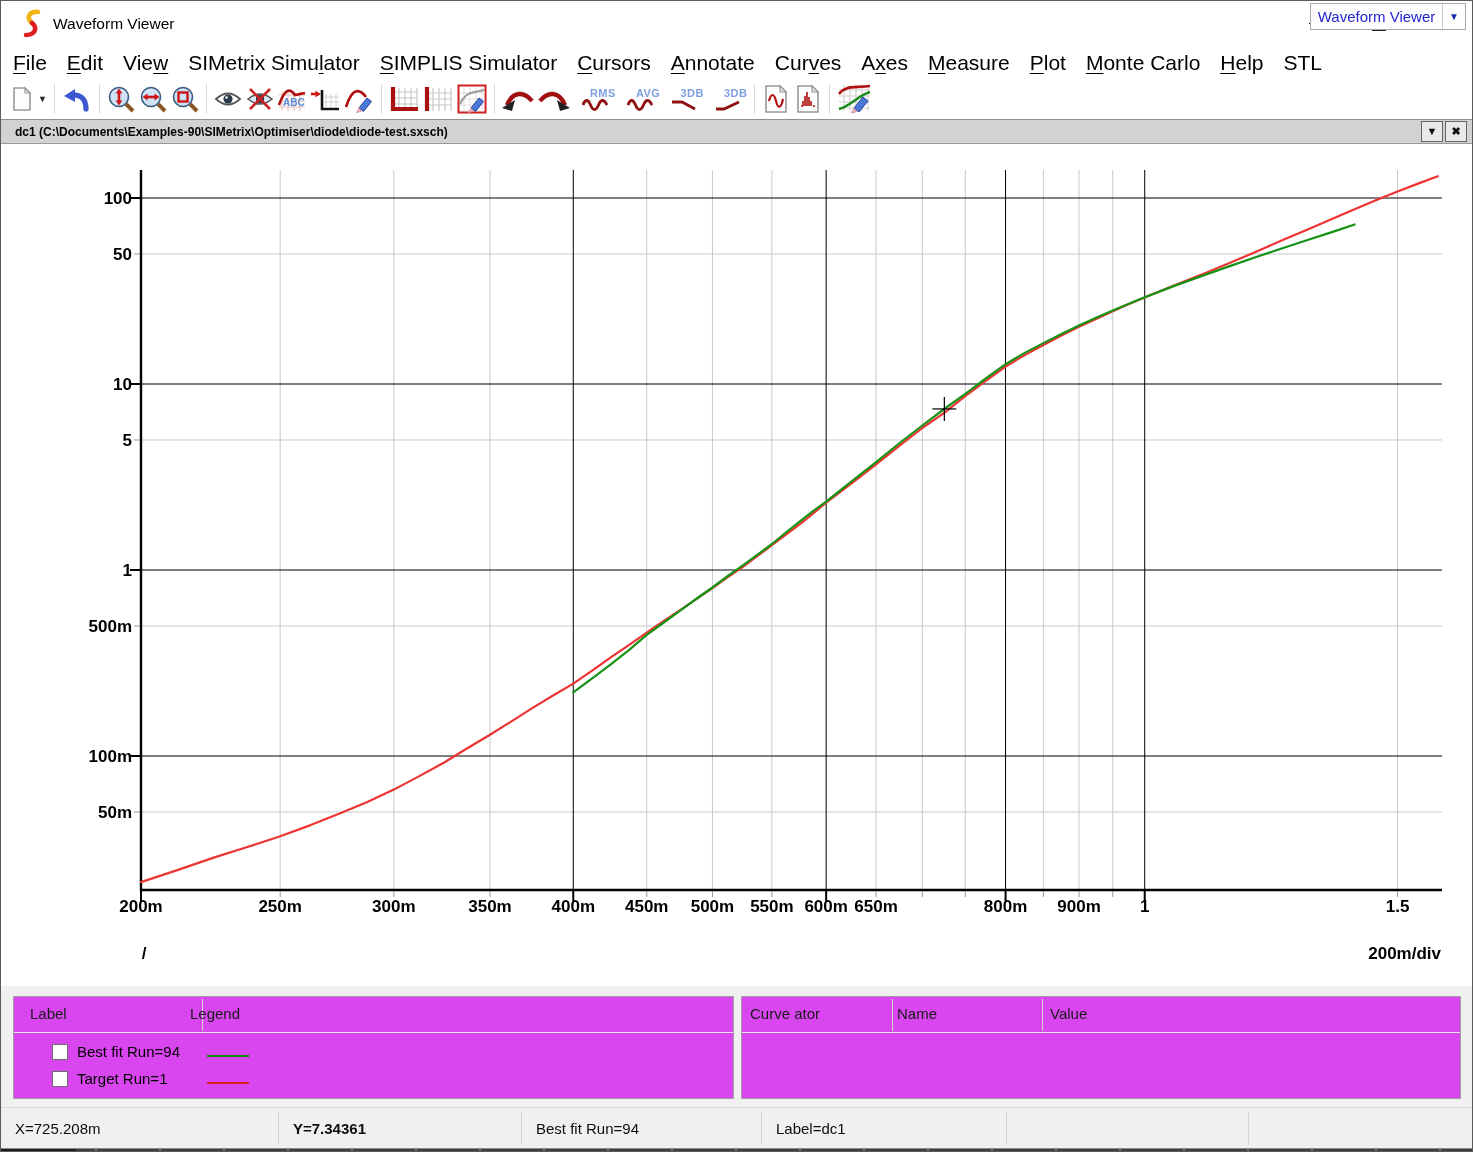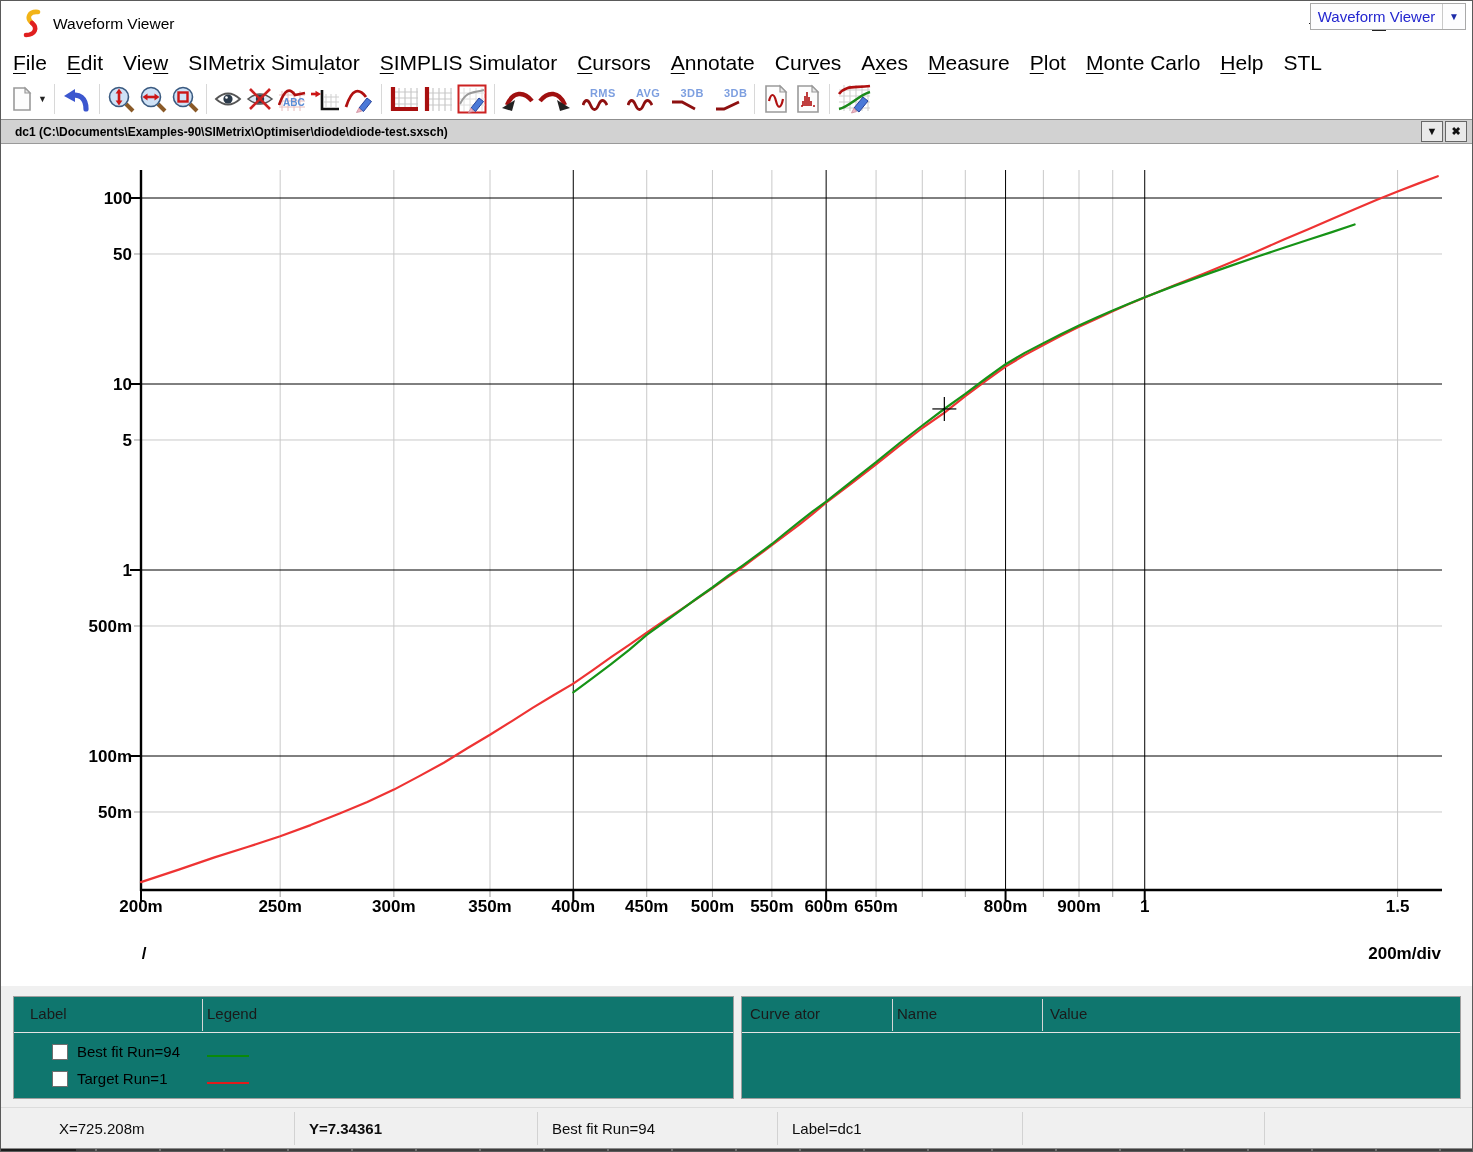--- a/index.html
+++ b/index.html
@@ -37,21 +37,21 @@
   
   .tabbar{position:absolute;left:0;top:118px;width:100%;height:25px;background:#d2d2d2;border-top:1px solid #8f8f8f;border-bottom:1px solid #9a9a9a;display:flex;align-items:center;}
   .tab-title{margin-left:14px;font-size:12px;font-weight:bold;color:#000;white-space:nowrap;}
   .tab-buttons{position:absolute;right:5px;top:1px;display:flex;gap:2px;}
   .tab-sq-btn{width:22px;height:21px;background:#e9e9e9;border:1px solid #666;display:flex;align-items:center;justify-content:center;font-size:11px;font-weight:bold;color:#111;line-height:1;}
   
   .graph-area{position:absolute;left:0;top:143px;width:1473px;height:842px;background:#fff;}
   .graph-area svg text{font-family:"Liberation Sans",sans-serif;font-weight:600;font-size:17px;fill:#000;}
   
   .bottom-region{position:absolute;left:0;top:985px;width:100%;height:121px;background:#f0f0f0;}
-  .panel{position:absolute;top:10px;height:103px;background:#0f766e;border:1px solid #9f9f9f;}
+  .panel{position:absolute;top:10px;height:103px;background:#d946ef;border:1px solid #9f9f9f;}
   .panel-left{left:12px;width:721px;}
   .panel-right{left:740px;width:720px;}
   .panel-header{position:relative;height:36px;border-bottom:1px solid #e4e4e4;}
   .panel-header .hcell{position:absolute;top:8px;font-size:15px;color:#1a1a1a;white-space:nowrap;}
   .hsep{position:absolute;top:2px;width:1px;height:32px;background:#d6d6d6;}
   .leg-row{display:flex;align-items:center;height:27px;margin-left:38px;}
   .leg-check{width:16px;height:16px;border:1px solid #6e6e6e;background:#fff;flex:none;}
   .leg-label{margin-left:9px;font-size:15px;color:#000;white-space:nowrap;}
   .leg-line{height:0;width:42px;border-top:2px solid #000;margin-left:auto;}
   .leg-rows{padding-top:5px;}
@@ -382,21 +382,21 @@
           <line x1="943.3452001395273" y1="252.9408135524294" x2="943.3452001395273" y2="276.9408135524294"></line>
         </g>
       </svg>
   </div>
 
   <div class="bottom-region">
     <div class="panel panel-left">
       <div class="panel-header">
         <span class="hcell" style="left:16px">Label</span>
         <span class="hsep" style="left:188px"></span>
-        <span class="hcell" style="left:193px">Legend</span>
+        <span class="hcell" style="left:176px">Legend</span>
       </div>
       <div class="leg-rows" id="legend-rows">
           <div class="leg-row">
             <span class="leg-check"></span>
             <span class="leg-label">Best fit Run=94</span>
             <span class="leg-line-wrap"><span class="leg-line" style="border-top-color: rgb(10, 138, 10); display: inline-block;"></span></span>
           </div>
           <div class="leg-row">
             <span class="leg-check"></span>
             <span class="leg-label">Target Run=1</span>
@@ -409,21 +409,21 @@
         <span class="hcell" style="left:8px">Curve ator</span>
         <span class="hsep" style="left:150px"></span>
         <span class="hcell" style="left:155px">Name</span>
         <span class="hsep" style="left:300px"></span>
         <span class="hcell" style="left:308px">Value</span>
       </div>
     </div>
   </div>
 
   <div class="statusbar" id="statusbar">
-      <div class="status-field" style="width: 250px; margin-left: 44px;">X=725.208m</div>
+      <div class="status-field" style="width: 278px;">X=725.208m</div>
       <div class="status-field" style="width: 243px; font-weight: bold;">Y=7.34361</div>
       <div class="status-field" style="width: 240px;">Best fit Run=94</div>
       <div class="status-field" style="width: 245px;">Label=dc1</div>
       <div class="status-field" style="width: 242px;"></div>
       <div class="status-field" style="width: 253px;"></div>
     </div>
 
   <div class="bottom-sliver">
     <div class="sliver-block"></div>
   </div>

